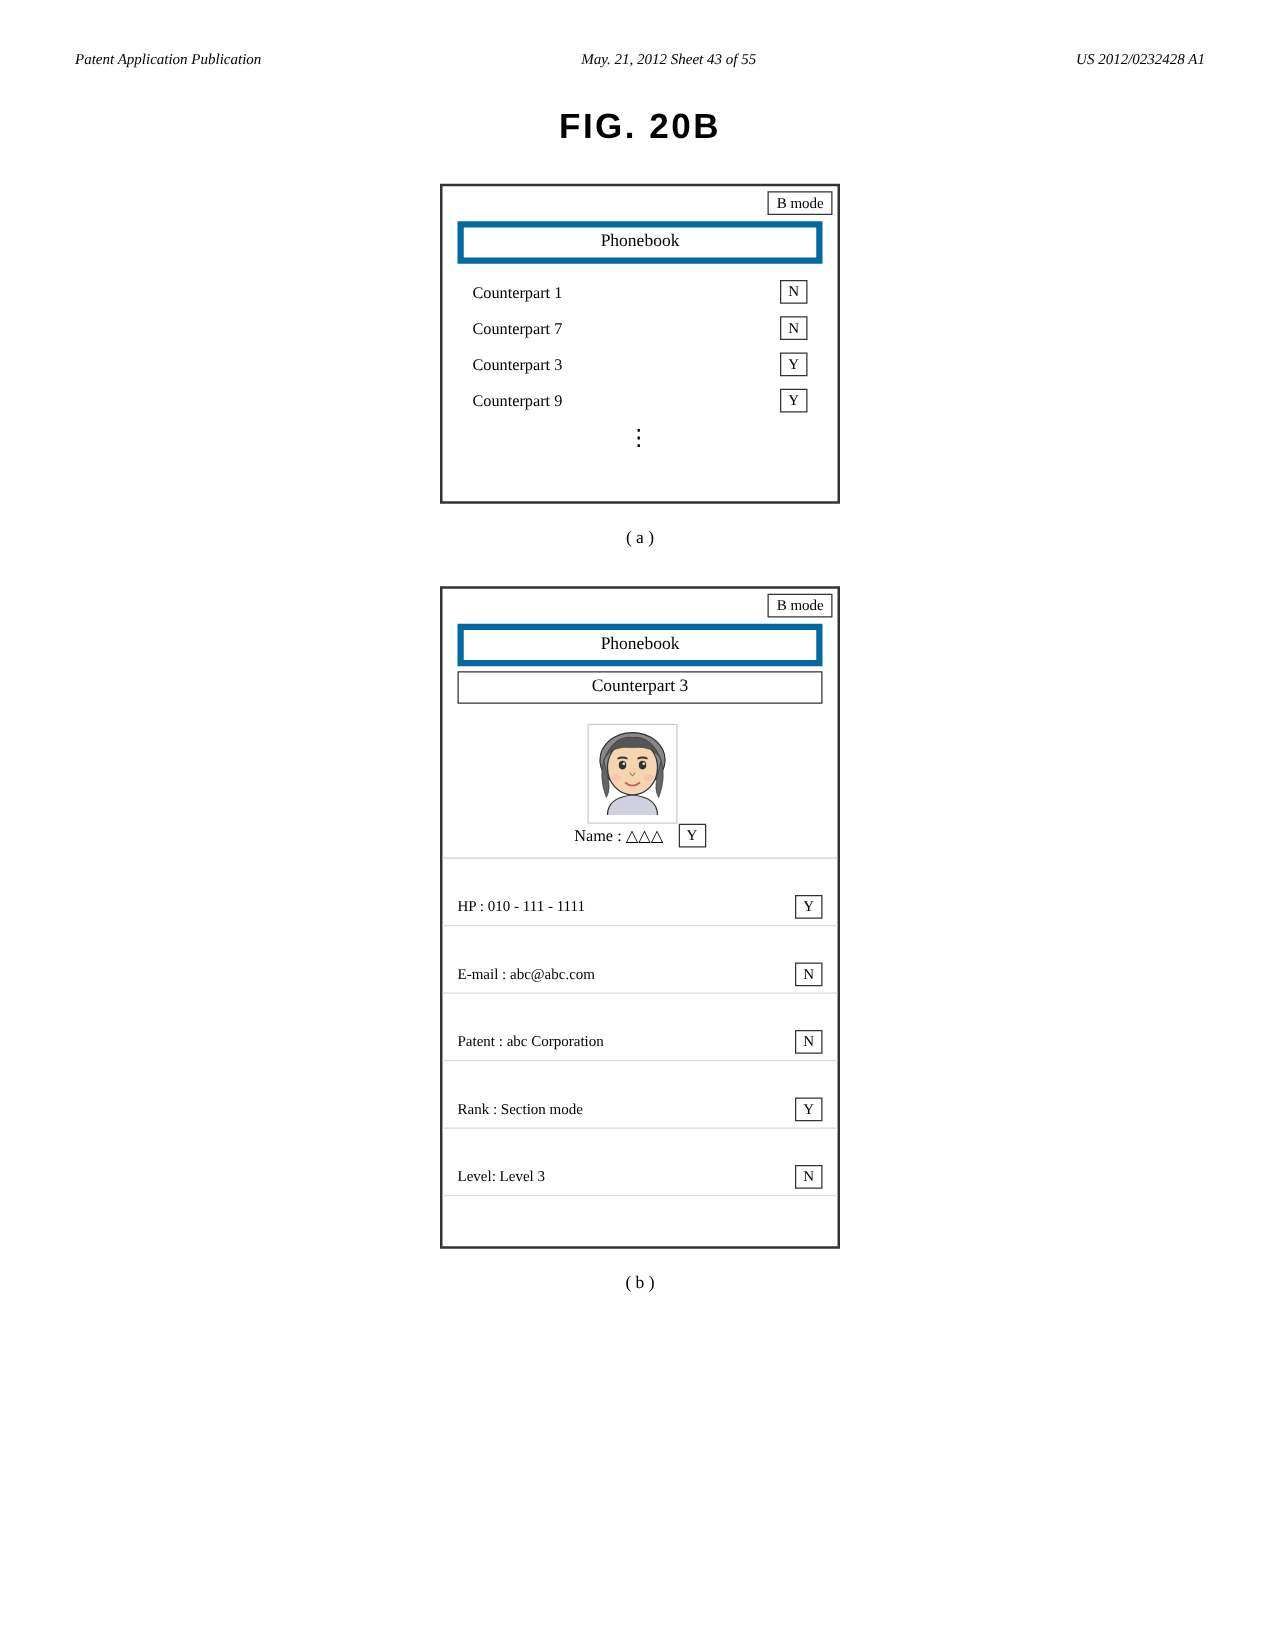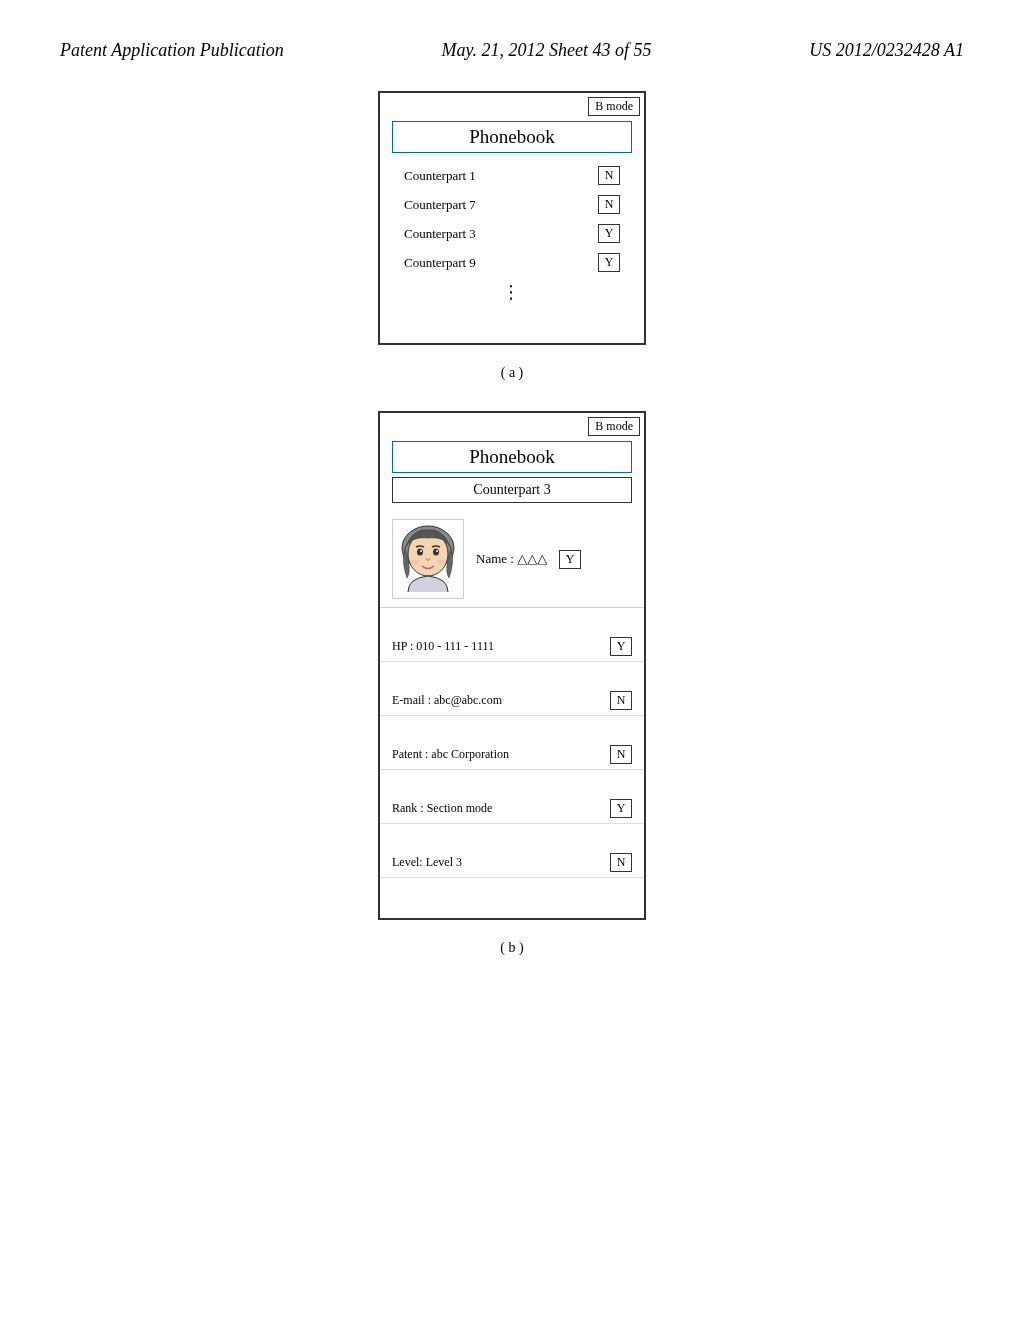--- a/index.html
+++ b/index.html
@@ -14,21 +14,21 @@
     .page {
       width: 1024px;
       min-height: 1320px;
       background: #fff;
       padding: 40px 60px;
     }
 
     .header-line {
       display: flex;
       justify-content: space-between;
-      font-size: 18px;
+      font-size: 12px;
       margin-bottom: 30px;
       font-style: italic;
     }
 
     .fig-title {
       text-align: center;
       font-size: 28px;
       font-weight: bold;
       letter-spacing: 2px;
       margin-bottom: 30px;
@@ -37,41 +37,41 @@
 
     .diagram-section {
       display: flex;
       flex-direction: column;
       align-items: center;
       margin-bottom: 20px;
     }
 
     .panel {
       border: 2px solid #333;
-      width: 268px;
+      width: 320px;
       background: #fff;
       position: relative;
     }
 
     .b-mode-btn {
       position: absolute;
       top: 4px;
       right: 4px;
       border: 1px solid #333;
       padding: 1px 6px;
       font-size: 12px;
       background: #fff;
     }
 
     .phonebook-header {
-      border: 1px solid #0369a1;
+      border: 5px solid #0369a1;
       text-align: center;
       padding: 4px 8px;
       margin: 28px 12px 8px 12px;
-      font-size: 19px;
+      font-size: 14px;
     }
 
     .counterpart-row {
       display: flex;
       align-items: center;
       padding: 5px 24px;
       font-size: 13px;
     }
 
     .counterpart-row .name {
@@ -108,20 +108,21 @@
       margin: 4px 12px 8px 12px;
       font-size: 14px;
     }
 
     .profile-section {
       display: flex;
       align-items: center;
       padding: 8px 12px;
       border-bottom: 1px solid #ccc;
       margin-bottom: 2px;
+      flex-direction: column;
     }
 
     .avatar {
       width: 72px;
       height: 80px;
       border: 1px solid #ccc;
       margin-right: 12px;
       overflow: hidden;
       flex-shrink: 0;
       display: flex;
@@ -161,20 +162,21 @@
 <body>
 
 <div class="page">
 
   <div class="header-line">
     <span>Patent Application Publication</span>
     <span>May. 21, 2012   Sheet 43 of 55</span>
     <span>US 2012/0232428 A1</span>
   </div>
 
+  <div class="fig-title">FIG. 20B</div>
 
   <div class="diagram-section">
     <div class="panel">
       <div class="b-mode-btn">B mode</div>
       <div class="phonebook-header">Phonebook</div>
 
       <div class="counterpart-row">
         <span class="name">Counterpart 1</span>
         <span class="yn-box">N</span>
       </div>

